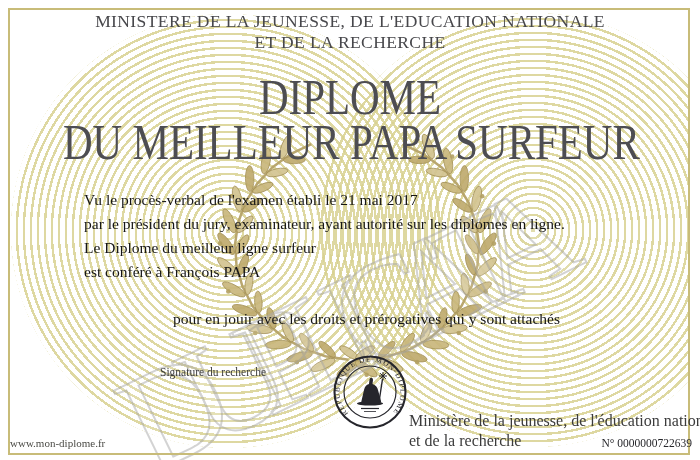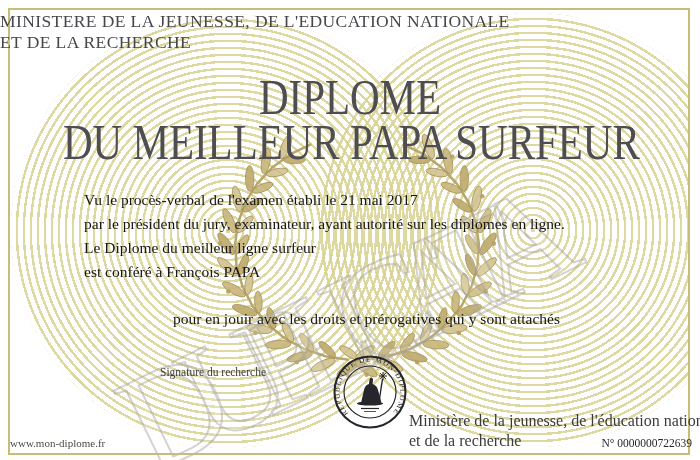--- a/index.html
+++ b/index.html
@@ -12,21 +12,21 @@
     position:absolute; width:434px; height:434px; border-radius:50%;
     background:repeating-radial-gradient(circle, var(--pattern,#d8d190) 0 2.4px, rgba(255,255,255,0) 2.4px 7px);
     opacity:.85;
   }
   .ring-circle.left{left:1px; top:4px;}
   .ring-circle.right{left:306px; top:3px;}
   #decor{position:absolute; left:0; top:0;}
   .frame{position:absolute; left:8px; top:8px; right:10px; bottom:5px;
          border:2px solid var(--border,#c8bc79); pointer-events:none;}
   .txt{position:absolute; white-space:nowrap;}
-  .header{left:0; right:0; top:11px; font-size:17.5px; line-height:21px;
+  .header{left:0; right:0; top:11px; text-align:center; font-size:17.5px; line-height:21px;
           color:#47474b; letter-spacing:.4px;}
   .title{left:0; right:0; top:75px; text-align:center; font-size:50px; line-height:45px;
          color:var(--title,#4d4d52); transform:scaleX(.82); transform-origin:50% 0;}
   .body-text{left:68px; top:188px; font-size:15.5px; line-height:24px; color:var(--ink,#161616);padding-left:16px;}
   .rights{left:60px; width:500px; top:310px; text-align:right; font-size:15.5px; color:var(--ink,#161616);}
   .sig{left:160px; top:366px; font-size:11.5px; color:#3b3b3b;}
   .min-foot{left:409px; top:364px; font-size:16px; line-height:20px; color:#3b3b3b;margin-top:47px;}
   .url{left:10px; top:437px; font-size:11px; color:#4a4a45;}
   .serial{right:8px; top:437px; font-size:11.5px; color:#26262a;}
   .seal-svg{position:absolute; left:330px; top:352px;}

